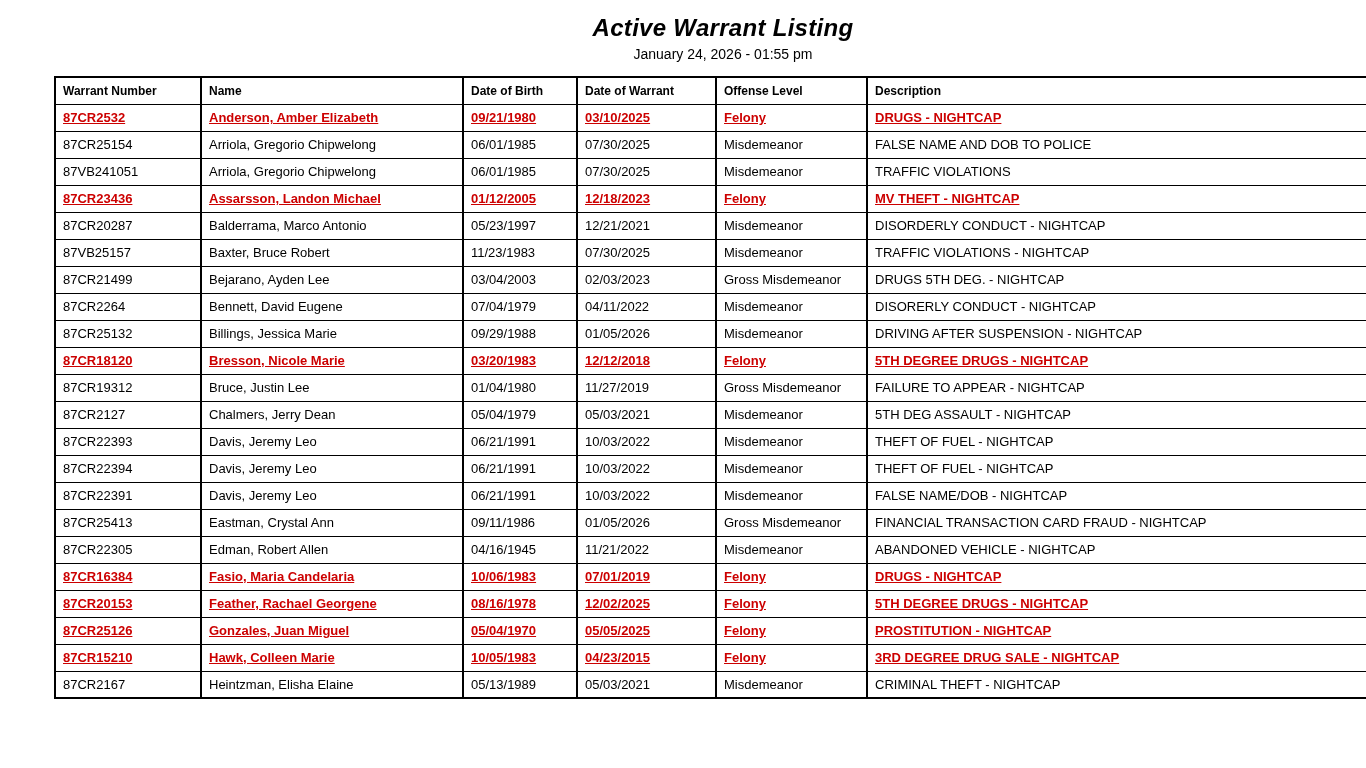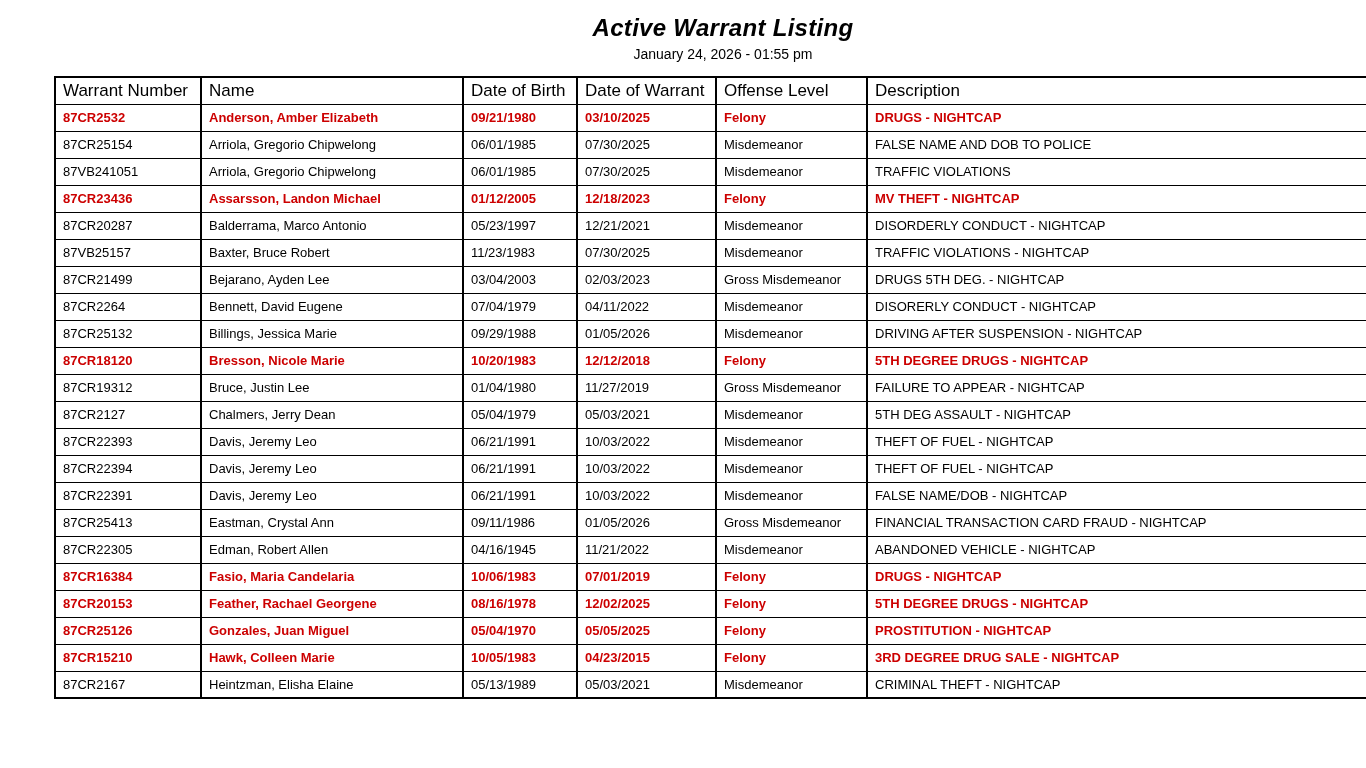--- a/index.html
+++ b/index.html
@@ -50,26 +50,27 @@
     border-left: 2px solid #000;
     border-right: 2px solid #000;
     height: 27px;
     padding: 2px 6px 2px 7px;
     text-align: left;
     vertical-align: middle;
     white-space: nowrap;
     overflow: hidden;
   }
   table.warrants th {
-    font-weight: normal;
-    font-size: 17px;
+    font-weight: bold;
+    font-size: 12px;
   }
   tr.felony td {
     color: var(--felony-color, #cc0000);
     font-weight: bold;
+    text-decoration: underline;
   }
 </style>
 </head>
 <body>
 
 <div class="page">
   <h1 class="report-title">Active Warrant Listing</h1>
   <div class="report-subtitle">January 24, 2026 - 01:55 pm</div>
 
   <table class="warrants">
@@ -160,21 +161,21 @@
           <td>87CR25132</td>
           <td>Billings, Jessica Marie</td>
           <td>09/29/1988</td>
           <td>01/05/2026</td>
           <td>Misdemeanor</td>
           <td>DRIVING AFTER SUSPENSION - NIGHTCAP</td>
         </tr>
         <tr class="felony">
           <td>87CR18120</td>
           <td>Bresson, Nicole Marie</td>
-          <td>10/20/1983</td>
+          <td>03/20/1983</td>
           <td>12/12/2018</td>
           <td>Felony</td>
           <td>5TH DEGREE DRUGS - NIGHTCAP</td>
         </tr>
         <tr>
           <td>87CR19312</td>
           <td>Bruce, Justin Lee</td>
           <td>01/04/1980</td>
           <td>11/27/2019</td>
           <td>Gross Misdemeanor</td>

